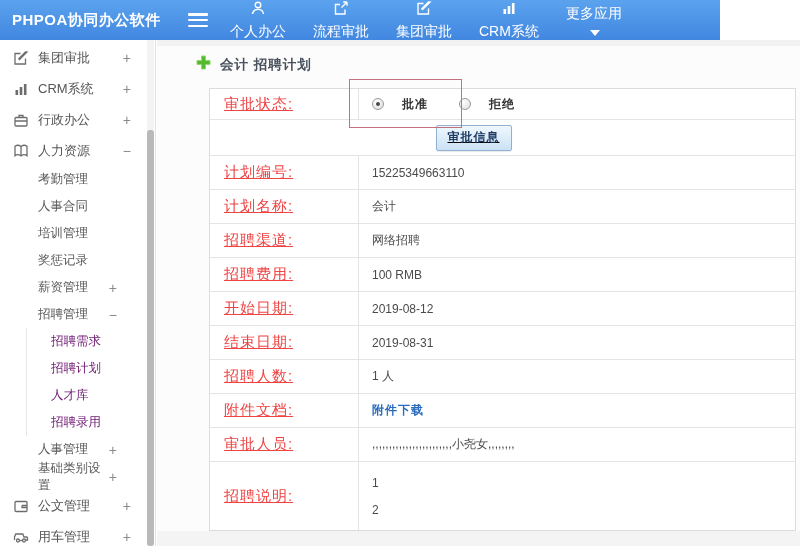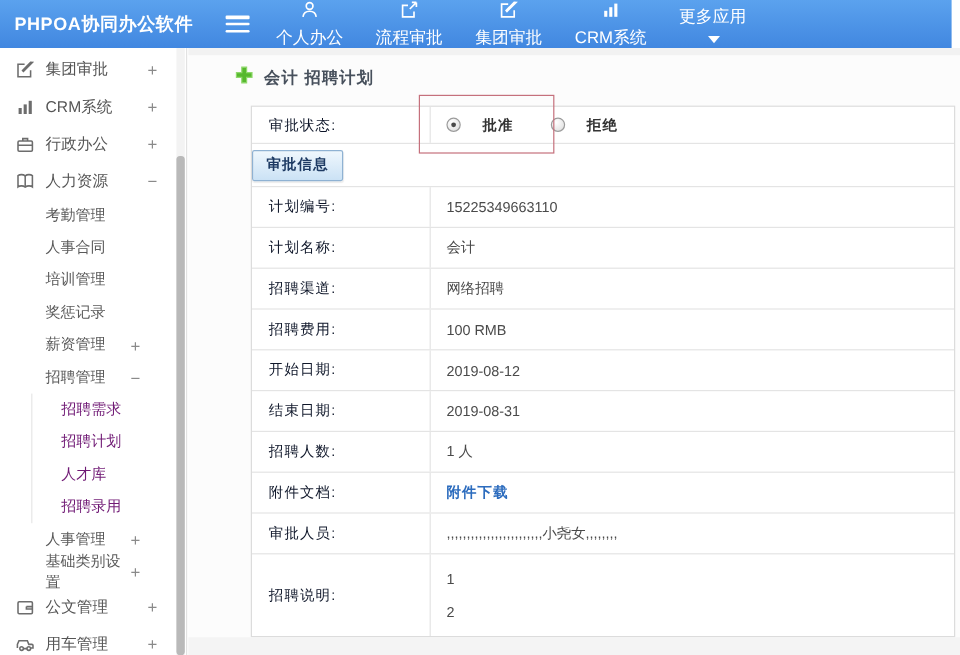--- a/index.html
+++ b/index.html
@@ -1,20 +1,20 @@
 <!DOCTYPE html>
 <html><head>
 <meta charset="utf-8">
 <style>
   * { box-sizing: border-box; margin: 0; padding: 0; }
   html,body { width:800px; height:546px; overflow:hidden;
     font-family:"Liberation Sans","DejaVu Sans",sans-serif; background:#fff; }
 
   
-  .topnav { position:absolute; left:0; top:0; width:793px; height:40px;
+  .topnav { position:absolute; left:0; top:0; width:720px; height:40px;
     background:linear-gradient(#5ba2ee,#4187e0); display:flex; align-items:center; color:#fff; }
   .brand { font-size:15px; font-weight:bold; padding-left:12px; width:188px; letter-spacing:.5px; }
   .hamburger { width:20px; height:14px; display:flex; flex-direction:column; justify-content:space-between; cursor:pointer; margin-right:22px; }
   .hamburger i { display:block; height:2.5px; background:#fff; border-radius:1px; }
   .nav-item { display:flex; align-items:center; gap:7px; font-size:14px; margin-right:27px; cursor:pointer; white-space:nowrap;flex-direction:column; }
   .nav-item svg { display:block; }
   .caret { width:0; height:0; border-left:5px solid transparent; border-right:5px solid transparent; border-top:6px solid #fff; margin-left:2px; }
 
   
   .sidebar { position:absolute; left:0; top:40px; width:156px; height:506px;
@@ -32,32 +32,32 @@
   .main { position:absolute; left:157px; top:40px; width:735px; height:506px; background:#fcfcfc; }
   .main-topstrip { position:absolute; left:0; top:0; width:100%; height:6px; background:#f2f2f2; }
   .page-title { position:absolute; left:39px; top:15px; display:flex; align-items:center; gap:9px; }
   .page-title .ttl { font-size:13.5px; font-weight:bold; color:#47505c; letter-spacing:1px; }
 
   .detail-table { position:absolute; left:52px; top:48px; width:587px; background:#fff;
     border:1px solid #dcdcdc; }
   .trow { display:flex; border-bottom:1px solid #e4e4e4; }
   .trow:last-child { border-bottom:none; }
   .tlabel { width:149px; padding-left:14px; display:flex; align-items:center;
-    font-size:12px; color:#0f172a; border-right:1px solid #e4e4e4; flex:none; letter-spacing:1px; }
+    font-size:15px; color:#ef4444; border-right:1px solid #e4e4e4; flex:none; letter-spacing:1px;text-decoration:underline; }
   .tvalue { flex:1; padding-left:13px; display:flex; align-items:center; font-size:12px; color:#4a4a4a;gap:11px; }
   .h31{height:31px} .h36{height:36px} .h34{height:34px} .h68{height:68px}
 
   .radio { width:12px; height:12px; border-radius:50%; border:1px solid #9b9b9b;
     background:radial-gradient(circle at 35% 30%, #ffffff, #dcdcdc); display:inline-block; position:relative; cursor:pointer; flex:none; }
   .radio.sel::after { content:""; position:absolute; left:3px; top:3px; width:4px; height:4px;
     border-radius:50%; background:#4a4a4a; }
   .radio-label { font-size:12px; font-weight:bold; color:#333; margin:0 0 0 7px; letter-spacing:1px; }
   .opt2 { margin-left:20px; }
 
-  .btn-row { justify-content:flex-start; align-items:center; padding-right:58px; }
+  .btn-row { justify-content:center; align-items:center; padding-right:58px;text-decoration:underline; }
   .approve-btn { font-size:12px; font-weight:bold; color:#1d3a63; letter-spacing:1px;
     padding:3px 11px 4px; background:linear-gradient(#eff7fd,#cbe2f5); border:1px solid #8fb2d3;
     border-radius:2px; cursor:pointer; box-shadow:0 1px 1px rgba(0,0,0,.08); }
 
   .highlight-box { position:absolute; left:192px; top:39px; width:113px; height:49px;
     border:1px solid #c5707c; z-index:6; pointer-events:none; }
 
   .link { color:#2c6cbe; font-weight:bold; text-decoration:none; cursor:pointer; letter-spacing:1px; }
   .desc-value { flex-direction:column; align-items:flex-start !important; justify-content:center; gap:13px; }
 

